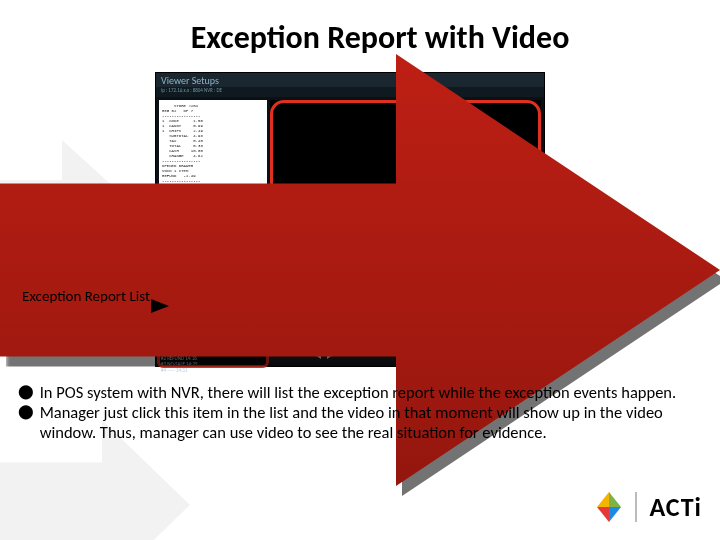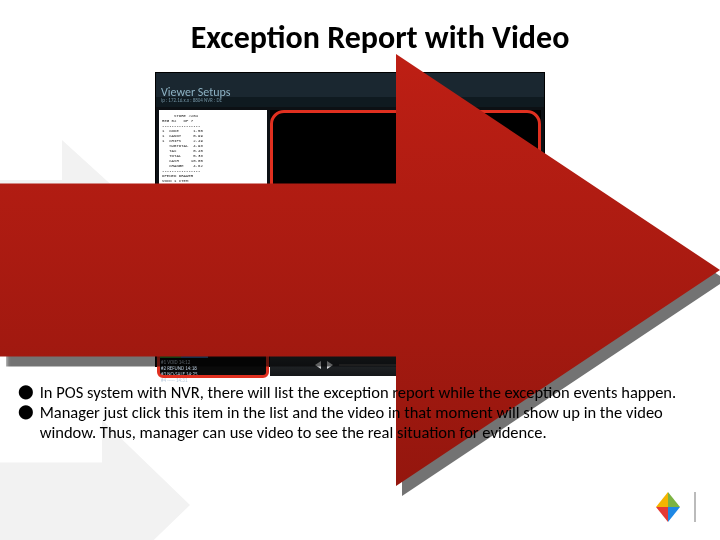--- a/index.html
+++ b/index.html
@@ -23,21 +23,21 @@
     position: absolute; left: 0; top: 18px; width: 100%;
     text-align: center; font-size: 32px; color: #000; margin-left: 20px;
   }
 
   
   .shot {
     position: absolute; left: 155px; top: 72px; width: 390px; height: 295px;
     background: #0c1014;
     border: 1px solid #000;
   }
-  .menubar { height: 14px; background: #1a2730; font-size: 12px; color: #8db2c3; padding: 12px 5px; display:flex; gap:8px;text-align:center;}
+  .menubar { height: 14px; background: #1a2730; font-size: 10px; color: #8db2c3; padding: 1px 5px; display:flex; gap:8px;text-align:center;}
   .addrbar { height: 10px; background: #0f1a20; font-size: 5px; color: #7090a0; padding: 0 5px 1px 5px; }
   .shot-body { display: flex; height: calc(100% - 50px); }
   .receipt {
     width: 108px; height: 200px; margin: 3px 0 0 3px;
     background: #fff; font-family: "Courier New", monospace; font-size: 4px;
     line-height: 5px; color: #111; padding: 4px 3px; overflow: hidden; white-space: pre;
   }
   .video-area { flex: 1; background: #000; margin: 3px 3px 3px 3px; position: relative; }
   
   .red-box {
@@ -187,35 +187,40 @@
         </div>
       </div>
     </div>
   </div>
 
   <div class="big-arrow">
     <div class="shadow"></div>
     <div class="body"></div>
   </div>
 
+  <div class="callout-left">
+    <span>Exception Report List</span>
+    <div class="tri-left"></div>
+  </div>
 
   <div class="bullets">
     <div class="b">
       <span class="bmark">⬤</span>
       <span>In POS system with NVR, there will list the exception report while the exception events happen.</span>
     </div>
     <div class="b">
       <span class="bmark">⬤</span>
       <span>Manager just click this item in the list and the video in that moment will show up in the video window. Thus, manager can use video to see the real situation for evidence.</span>
     </div>
   </div>
 
   <div class="logo">
     <svg viewBox="0 0 40 34">
       <polygon points="20,2 8,17 20,17" fill="#f4b400"></polygon>
       <polygon points="20,2 32,17 20,17" fill="#7cb342"></polygon>
       <polygon points="8,17 20,32 20,17" fill="#e53935"></polygon>
       <polygon points="32,17 20,32 20,17" fill="#1e88e5"></polygon>
     </svg>
     <div class="bar"></div>
+    <div class="text">ACTi</div>
   </div>
 
 </div>
 
 </body></html>

